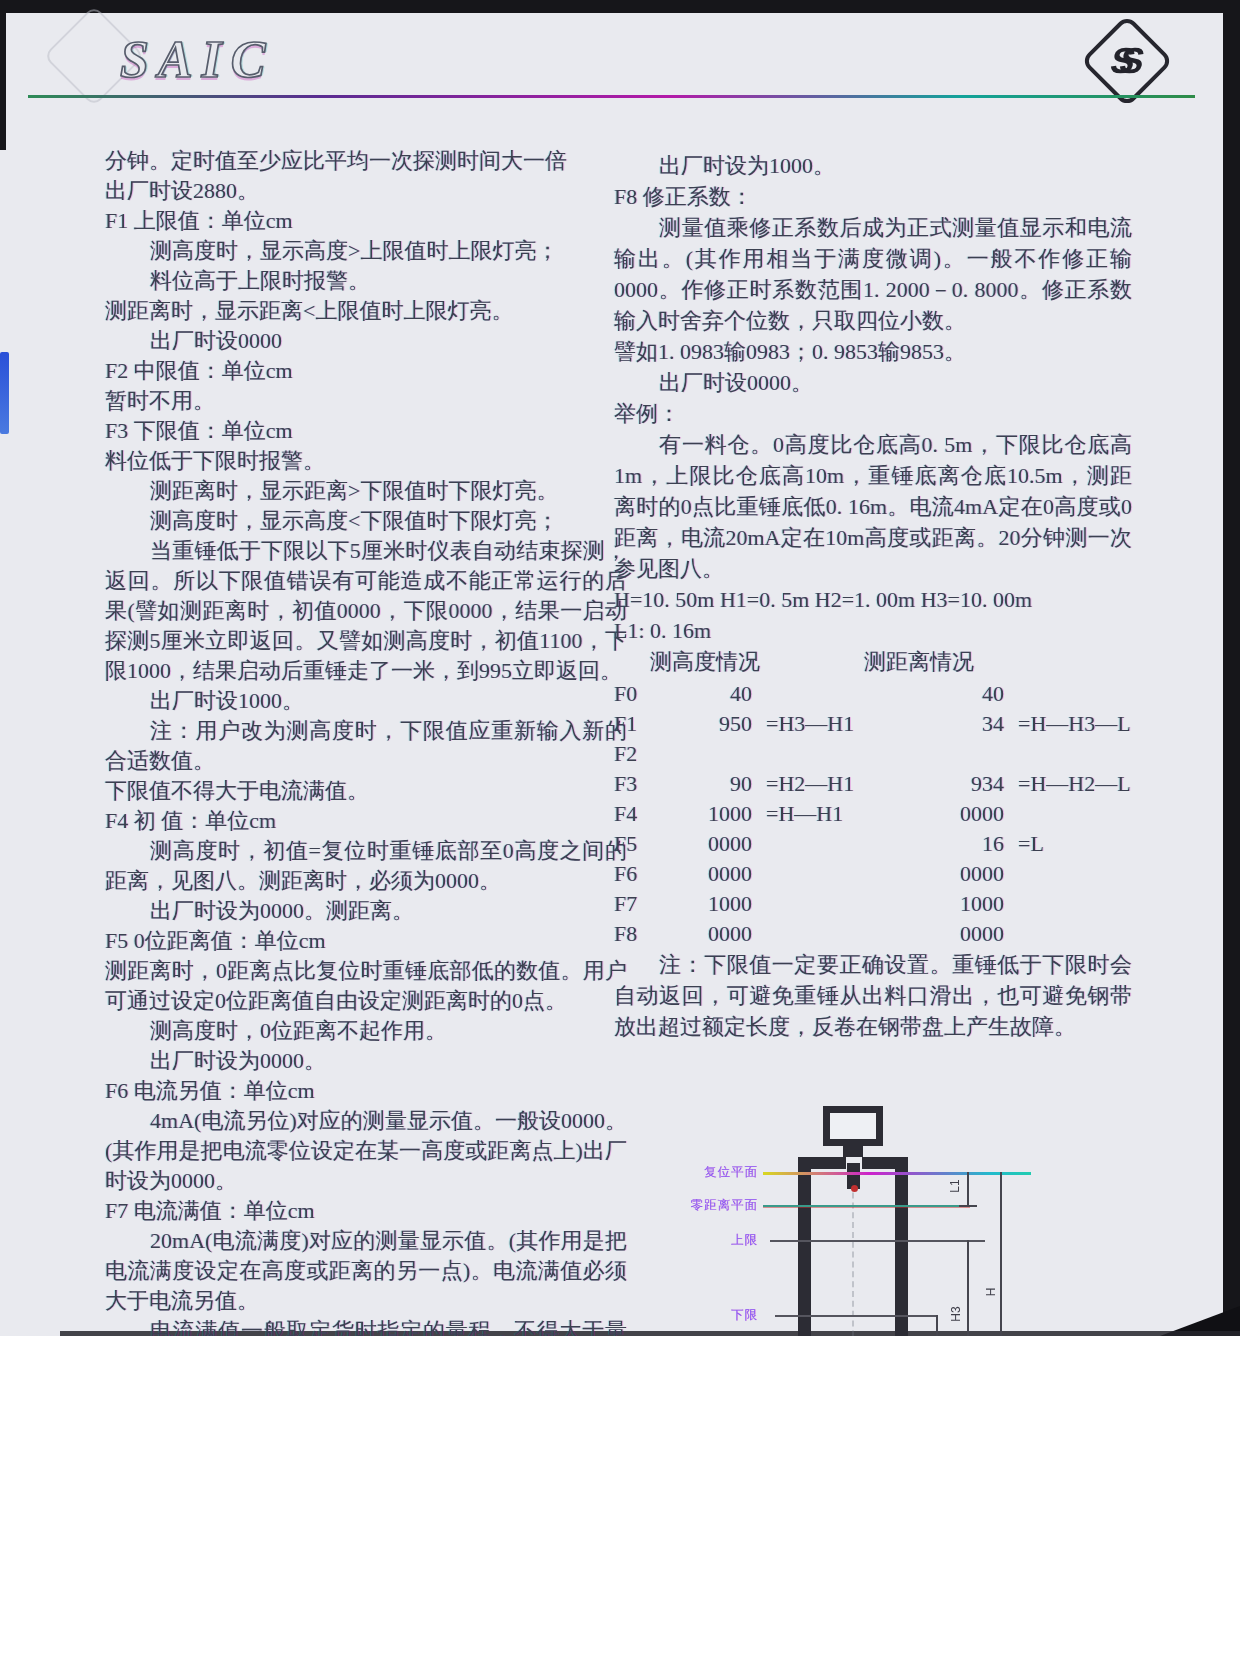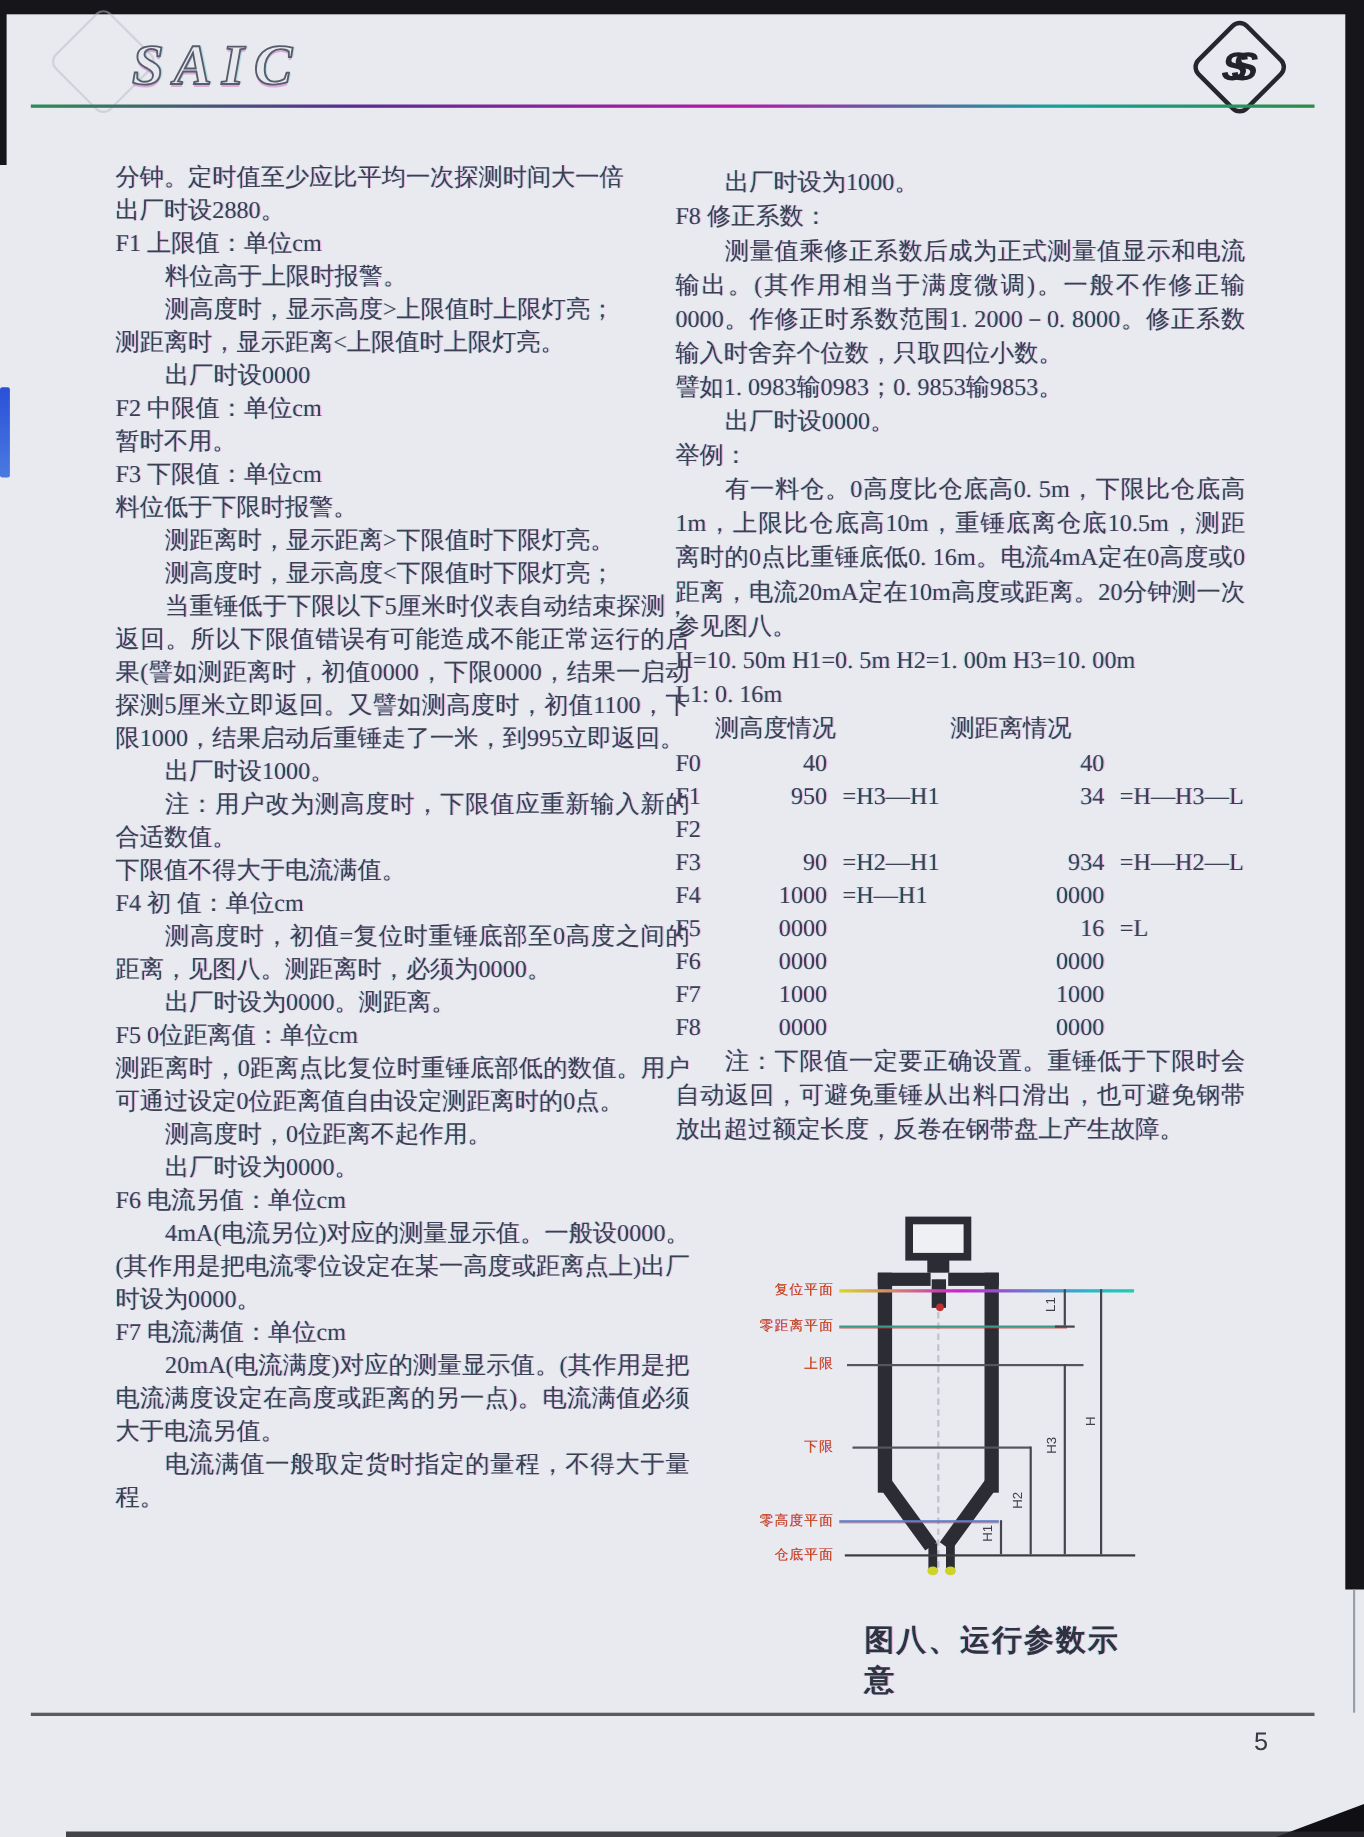--- a/index.html
+++ b/index.html
@@ -1,16 +1,16 @@
 <!DOCTYPE html>
 <html><head>
 <meta charset="utf-8">
 <style>
   html,body{margin:0;padding:0;}
-  .page{position:relative;width:1240px;height:1670px;background:#e9eaef;overflow:hidden;
+  .page{position:relative;width:1240px;height:1336px;background:#e9eaef;overflow:hidden;
         font-family:"Liberation Serif","DejaVu Serif",serif;color:#3b4050;}
   
   .edge{position:absolute;background:#16161a;}
   .blue-mark{position:absolute;left:0;top:352px;width:9px;height:82px;border-radius:2px;
         background:linear-gradient(#2a50d8,#4a7ae0);}
   .corner-wedge{position:absolute;right:0;bottom:0;width:0;height:0;
         border-bottom:30px solid #101014;border-left:80px solid transparent;}
   .edge-thin{position:absolute;left:1230px;top:1445px;width:2px;height:112px;background:#9aa0a8;}
   .bottom-strip{position:absolute;left:60px;bottom:0;width:1180px;height:5px;background:#26262c;opacity:.85;}
   
@@ -42,21 +42,21 @@
   .ex-head span:last-child{margin-left:104px;}
   
   .figure{position:absolute;left:660px;top:1035px;width:480px;height:480px;}
   .fig-bar{position:absolute;background:#2c2c34;}
   .monitor{position:absolute;left:163px;top:71px;width:46px;height:26px;border:7px solid #2c2c34;background:#eef0f4;}
   .centerline{position:absolute;left:192px;top:128px;height:262px;border-left:2px dashed #70758255;}
   .weight{position:absolute;left:187px;top:128px;width:13px;height:26px;background:#2c2c34;}
   .weight-dot{position:absolute;left:191px;top:150px;width:7px;height:7px;background:#c03030;border-radius:50%;}
   .foot{position:absolute;width:10px;height:8px;background:#cdd32a;border-radius:50%;}
   .plane{position:absolute;}
-  .plane-label{position:absolute;left:0;width:98px;text-align:right;font-size:12.5px;color:#c2410c;
+  .plane-label{position:absolute;left:0;width:98px;text-align:right;font-size:12.5px;color:#8b5cf6;
         letter-spacing:1px;text-shadow:.6px 0 0 rgba(200,0,180,.4);}
   .dim-v{position:absolute;width:1.5px;background:#45454e;}
   .dim-t{position:absolute;height:1.5px;background:#45454e;}
   .dim-label{position:absolute;font-size:12px;color:#3f3f4a;transform:rotate(-90deg);transform-origin:center;
         font-family:"Liberation Sans",sans-serif;}
   .caption{position:absolute;left:126px;top:438px;width:260px;text-align:left;font-size:27px;
         font-weight:bold;letter-spacing:2px;color:#2f3340;}
   
   .footer-rule{position:absolute;left:28px;top:1557px;width:1167px;height:2.5px;background:#5a5a60;}
   .page-num{position:absolute;left:1140px;top:1570px;font-size:23px;color:#3a3a42;
@@ -79,22 +79,22 @@
   <div class="brand">SAIC</div>
   <div class="logo-diamond">
     <span class="logo-glyph">SS</span>
   </div>
   <div class="header-rule"></div>
 
   <div class="col fringe" id="leftcol">
     <p>分钟。定时值至少应比平均一次探测时间大一倍</p>
     <p>出厂时设2880。</p>
     <p>F1 上限值：单位cm</p>
+    <p class="ti">测高度时，显示高度&gt;上限值时上限灯亮；</p>
     <p class="ti">料位高于上限时报警。</p>
-    <p class="ti">测高度时，显示高度&gt;上限值时上限灯亮；</p>
     <p>测距离时，显示距离&lt;上限值时上限灯亮。</p>
     <p class="ti">出厂时设0000</p>
     <p>F2 中限值：单位cm</p>
     <p>暂时不用。</p>
     <p>F3 下限值：单位cm</p>
     <p>料位低于下限时报警。</p>
     <p class="ti">测距离时，显示距离&gt;下限值时下限灯亮。</p>
     <p class="ti">测高度时，显示高度&lt;下限值时下限灯亮；</p>
     <p class="ti">当重锤低于下限以下5厘米时仪表自动结束探测，返回。所以下限值错误有可能造成不能正常运行的后果(譬如测距离时，初值0000，下限0000，结果一启动探测5厘米立即返回。又譬如测高度时，初值1100，下限1000，结果启动后重锤走了一米，到995立即返回。</p>
     <p class="ti">出厂时设1000。</p>

